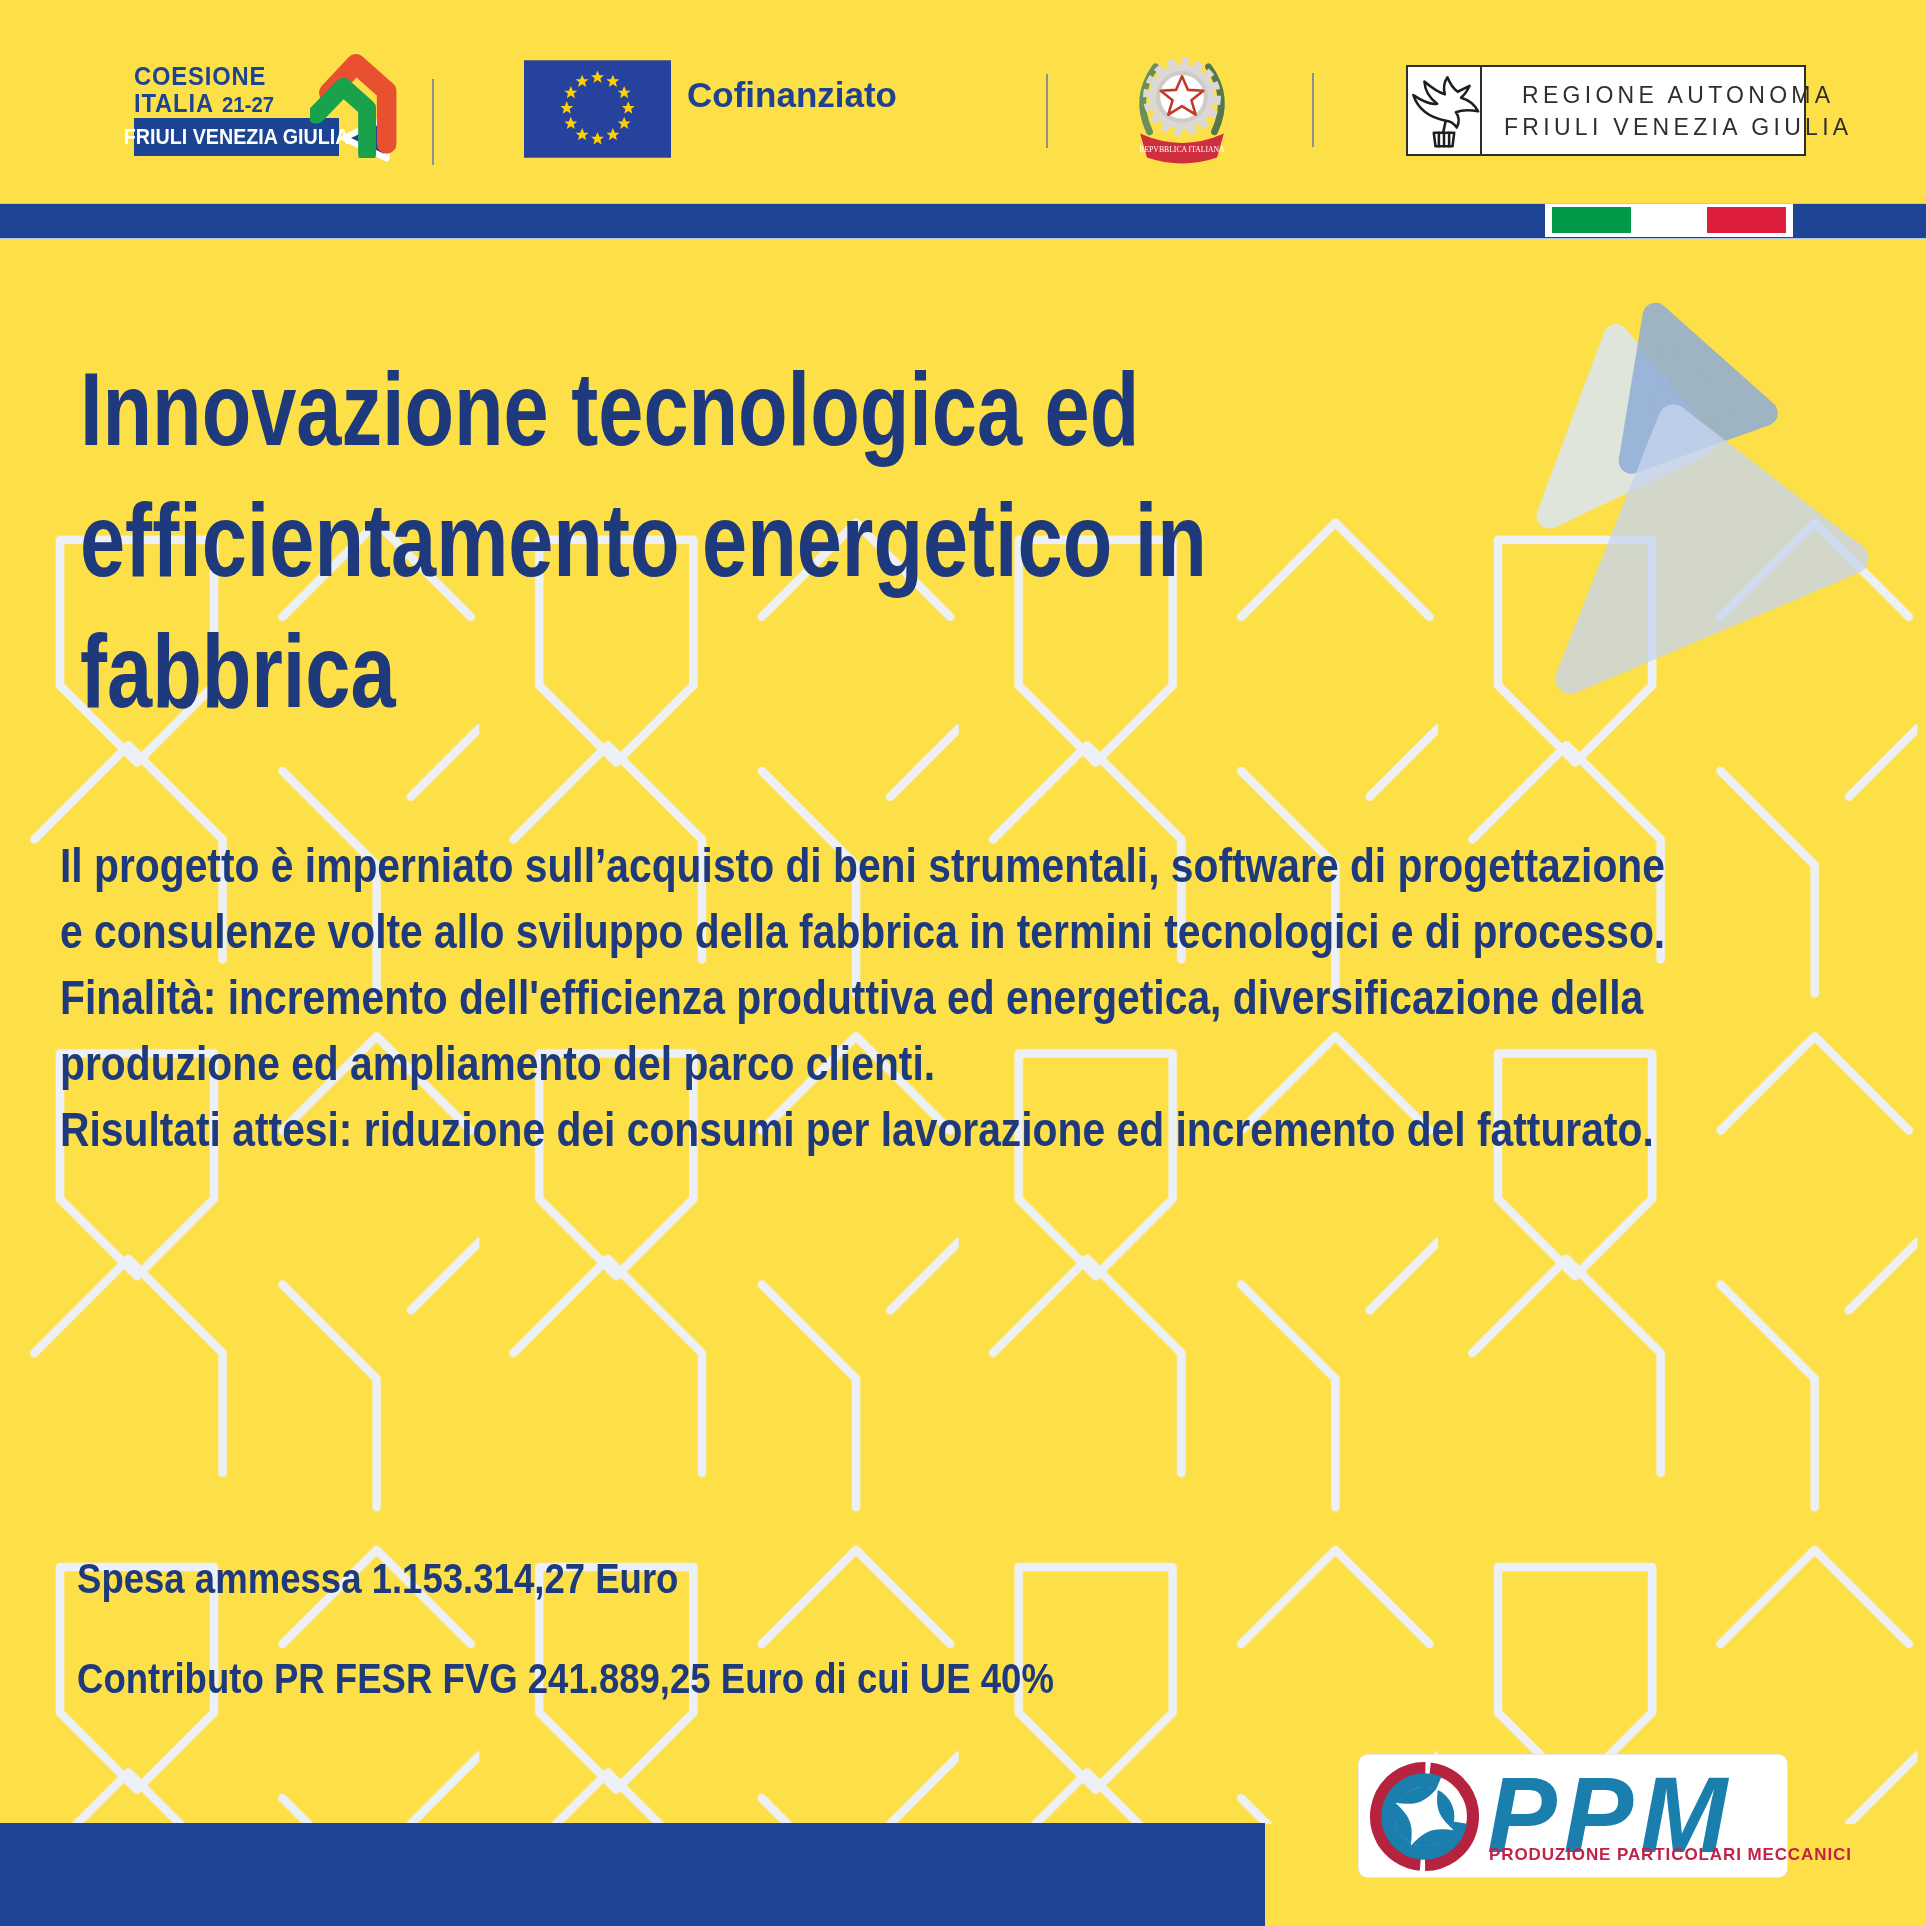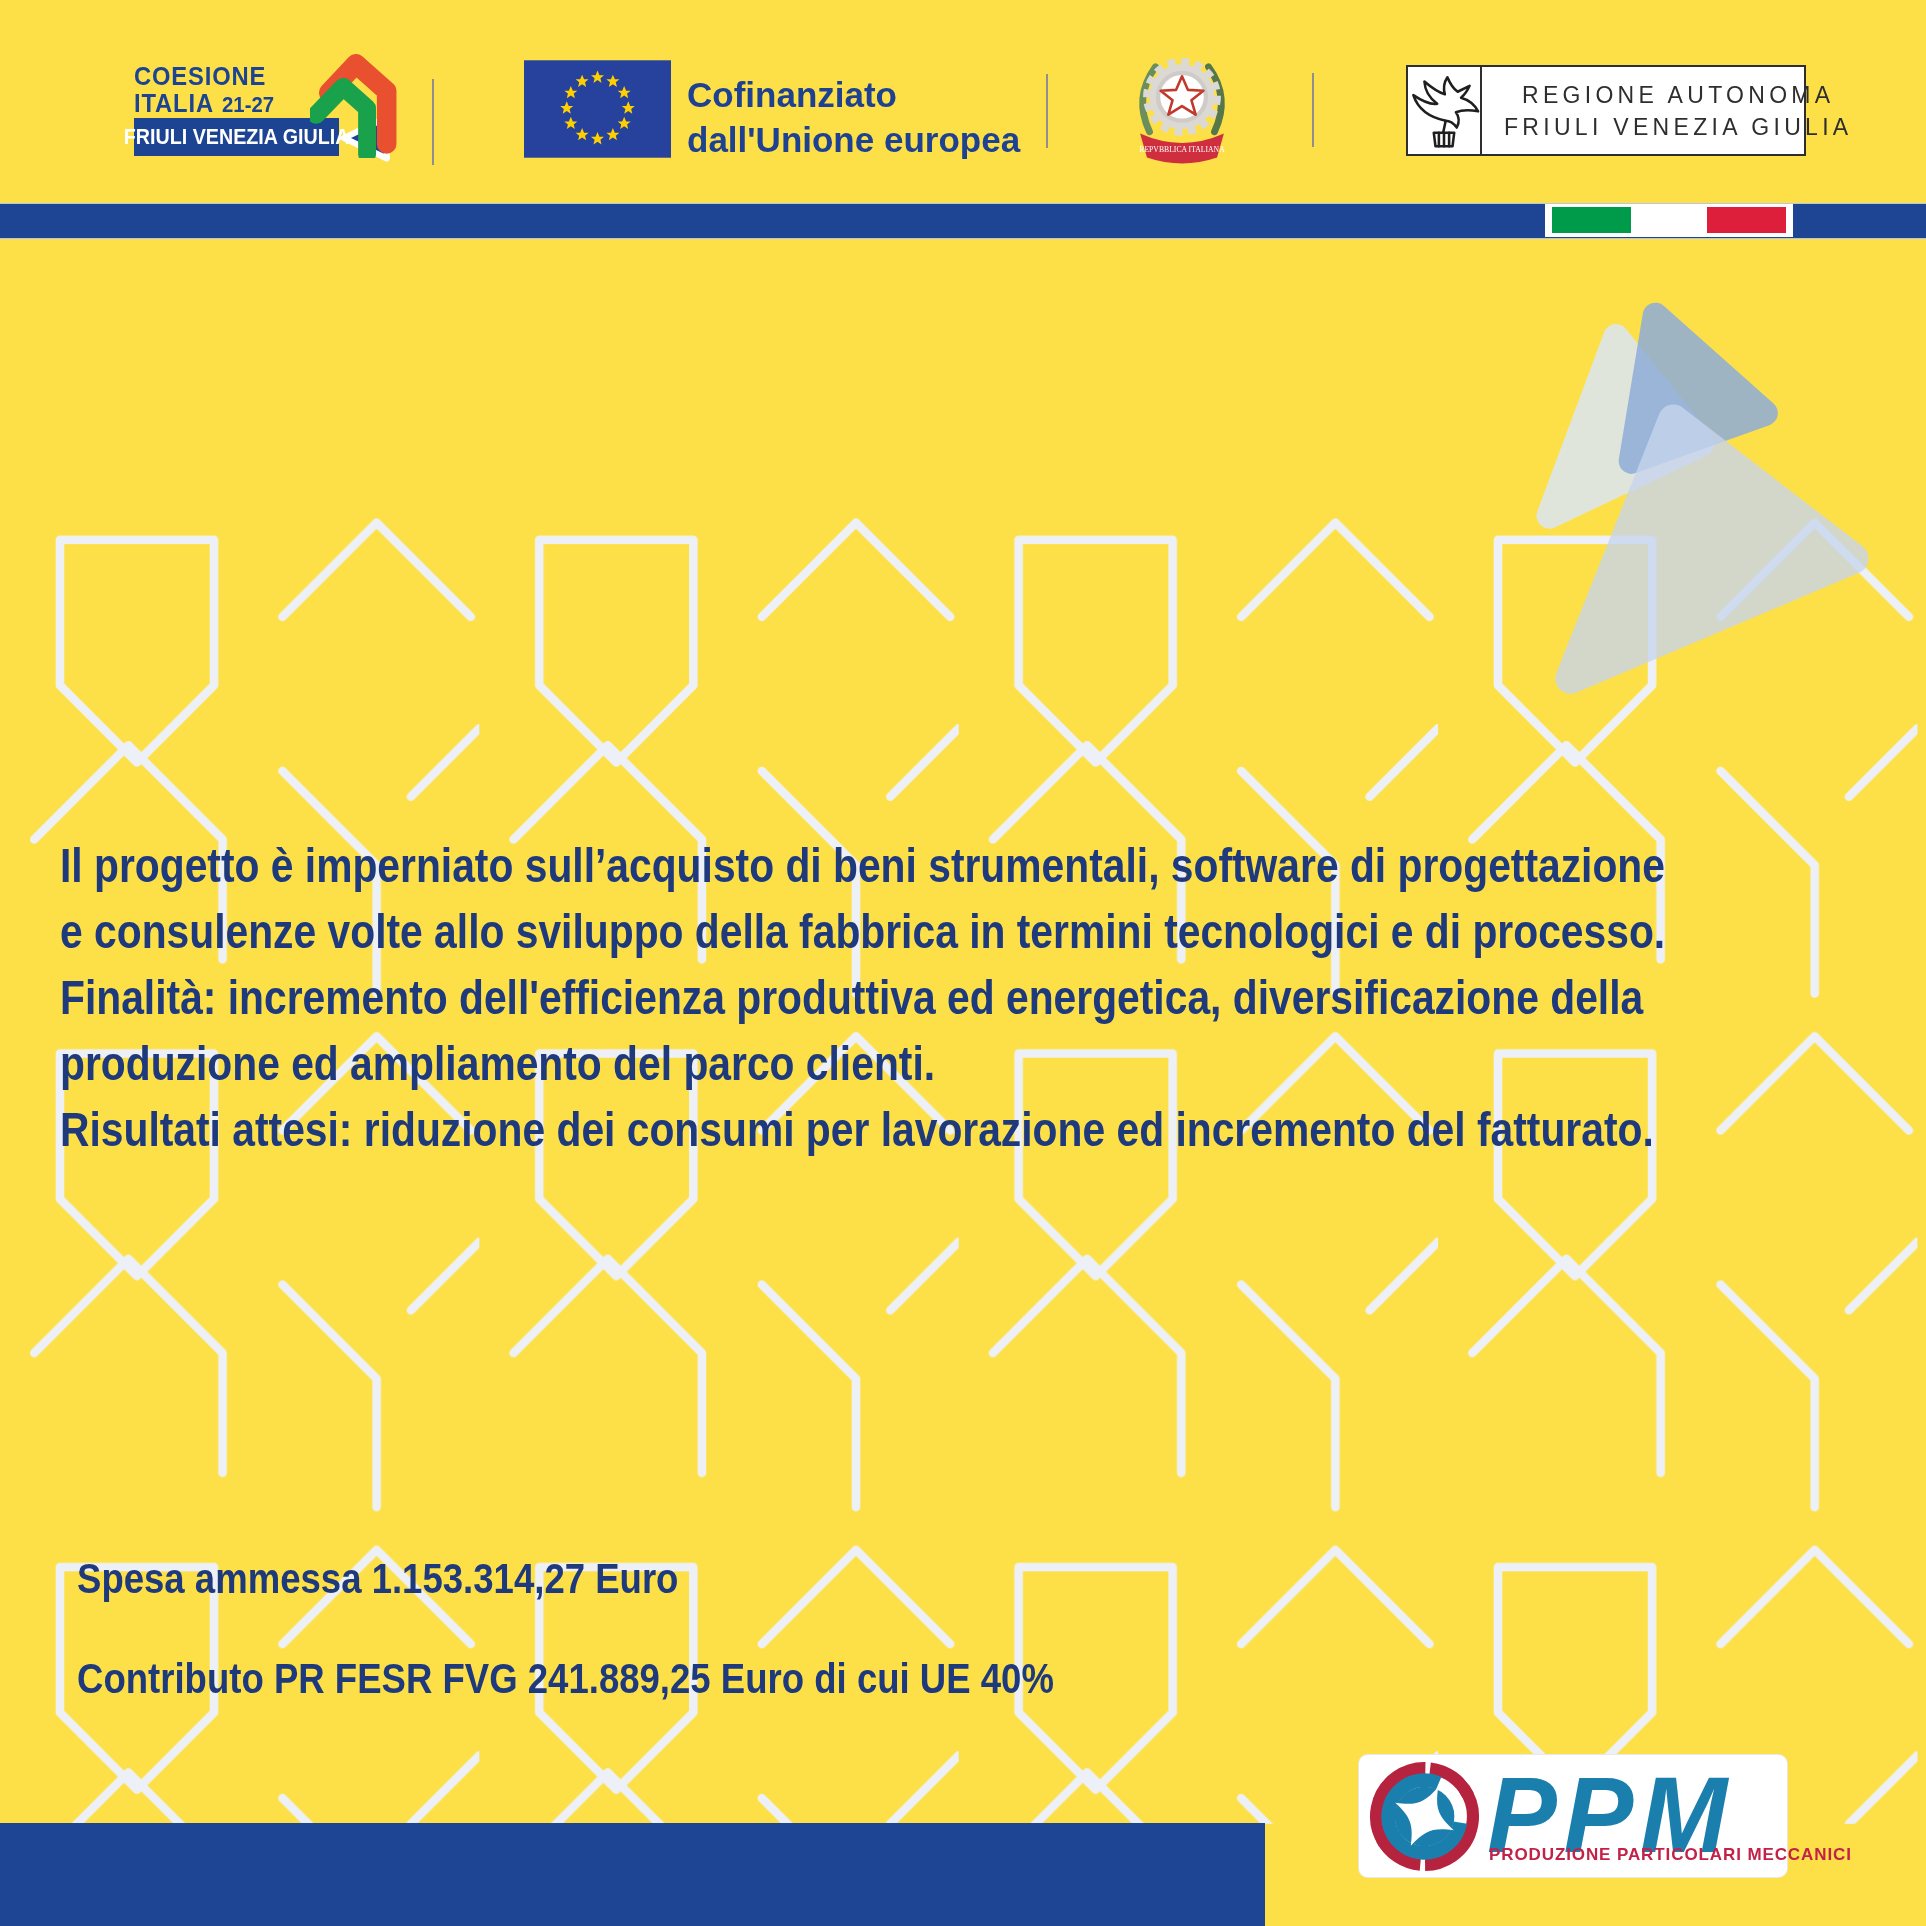--- a/index.html
+++ b/index.html
@@ -110,21 +110,20 @@
         <use href="#star" transform="translate(104,87.2)"></use>
         <use href="#star" transform="translate(86,92)"></use>
         <use href="#star" transform="translate(68,87.2)"></use>
         <use href="#star" transform="translate(54.8,74)"></use>
         <use href="#star" transform="translate(50,56)"></use>
         <use href="#star" transform="translate(54.8,38)"></use>
         <use href="#star" transform="translate(68,24.8)"></use>
       </svg>
       <div class="eu-text">
         <div>Cofinanziato</div>
-        <div>dall'Unione europea</div>
       </div>
     </div>
 
     <div class="hdr-divider" style="left:1046px;top:74px;height:74px;"></div>
 
     <svg class="italy-emblem" width="108" height="118" viewBox="0 0 126 138">
       <path d="M25,98 Q6,58 32,22" fill="none" stroke="#6b8f5a" stroke-width="8" stroke-linecap="round"></path>
       <path d="M101,98 Q120,58 94,22" fill="none" stroke="#55774a" stroke-width="8" stroke-linecap="round"></path>
       <circle cx="63" cy="57" r="38" fill="#dcd9d5"></circle>
       <circle cx="63" cy="57" r="41" fill="none" stroke="#dcd9d5" stroke-width="9" stroke-dasharray="9 7"></circle>
@@ -154,20 +153,25 @@
     </div>
   </div>
 
   <div class="top-bar">
     <div class="flag-panel">
       <div class="flag-green"></div>
       <div class="flag-red"></div>
     </div>
   </div>
 
+  <div class="title">
+    <div>Innovazione tecnologica ed</div>
+    <div>efficientamento energetico in</div>
+    <div>fabbrica</div>
+  </div>
 
   <div class="bodytext">
     <div>Il progetto è imperniato sull’acquisto di beni strumentali, software di progettazione</div>
     <div>e consulenze volte allo sviluppo della fabbrica in termini tecnologici e di processo.</div>
     <div>Finalità: incremento dell'efficienza produttiva ed energetica, diversificazione della</div>
     <div>produzione ed ampliamento del parco clienti.</div>
     <div>Risultati attesi: riduzione dei consumi per lavorazione ed incremento del fatturato.</div>
   </div>
 
   <div class="spesa">Spesa ammessa 1.153.314,27 Euro</div>

